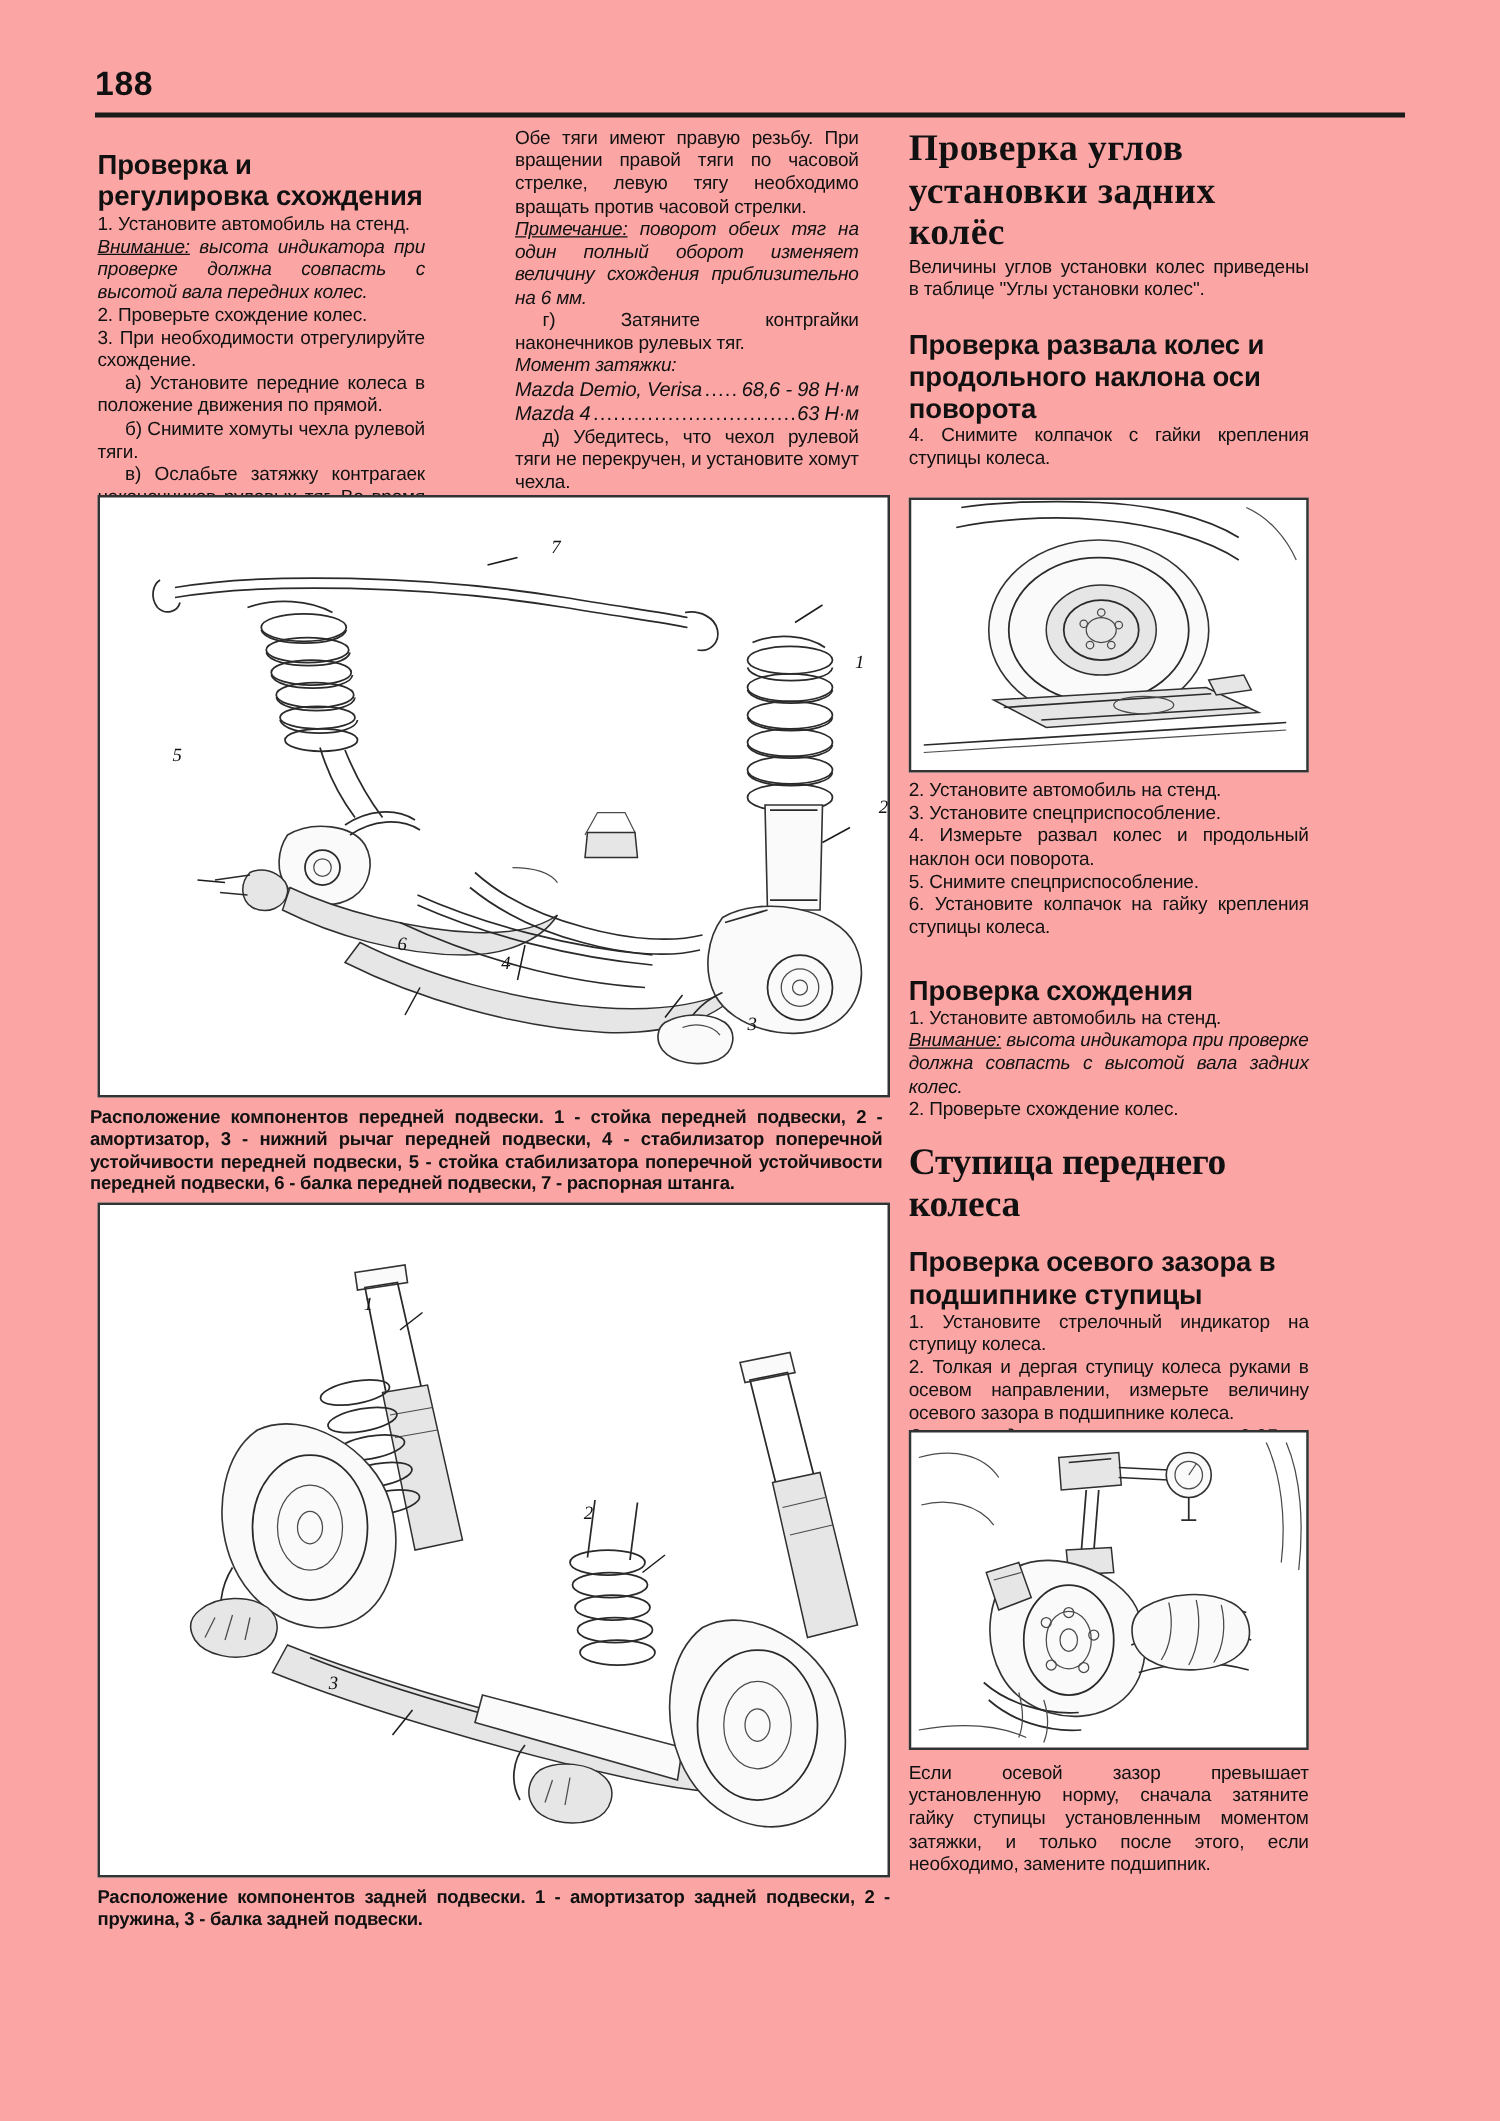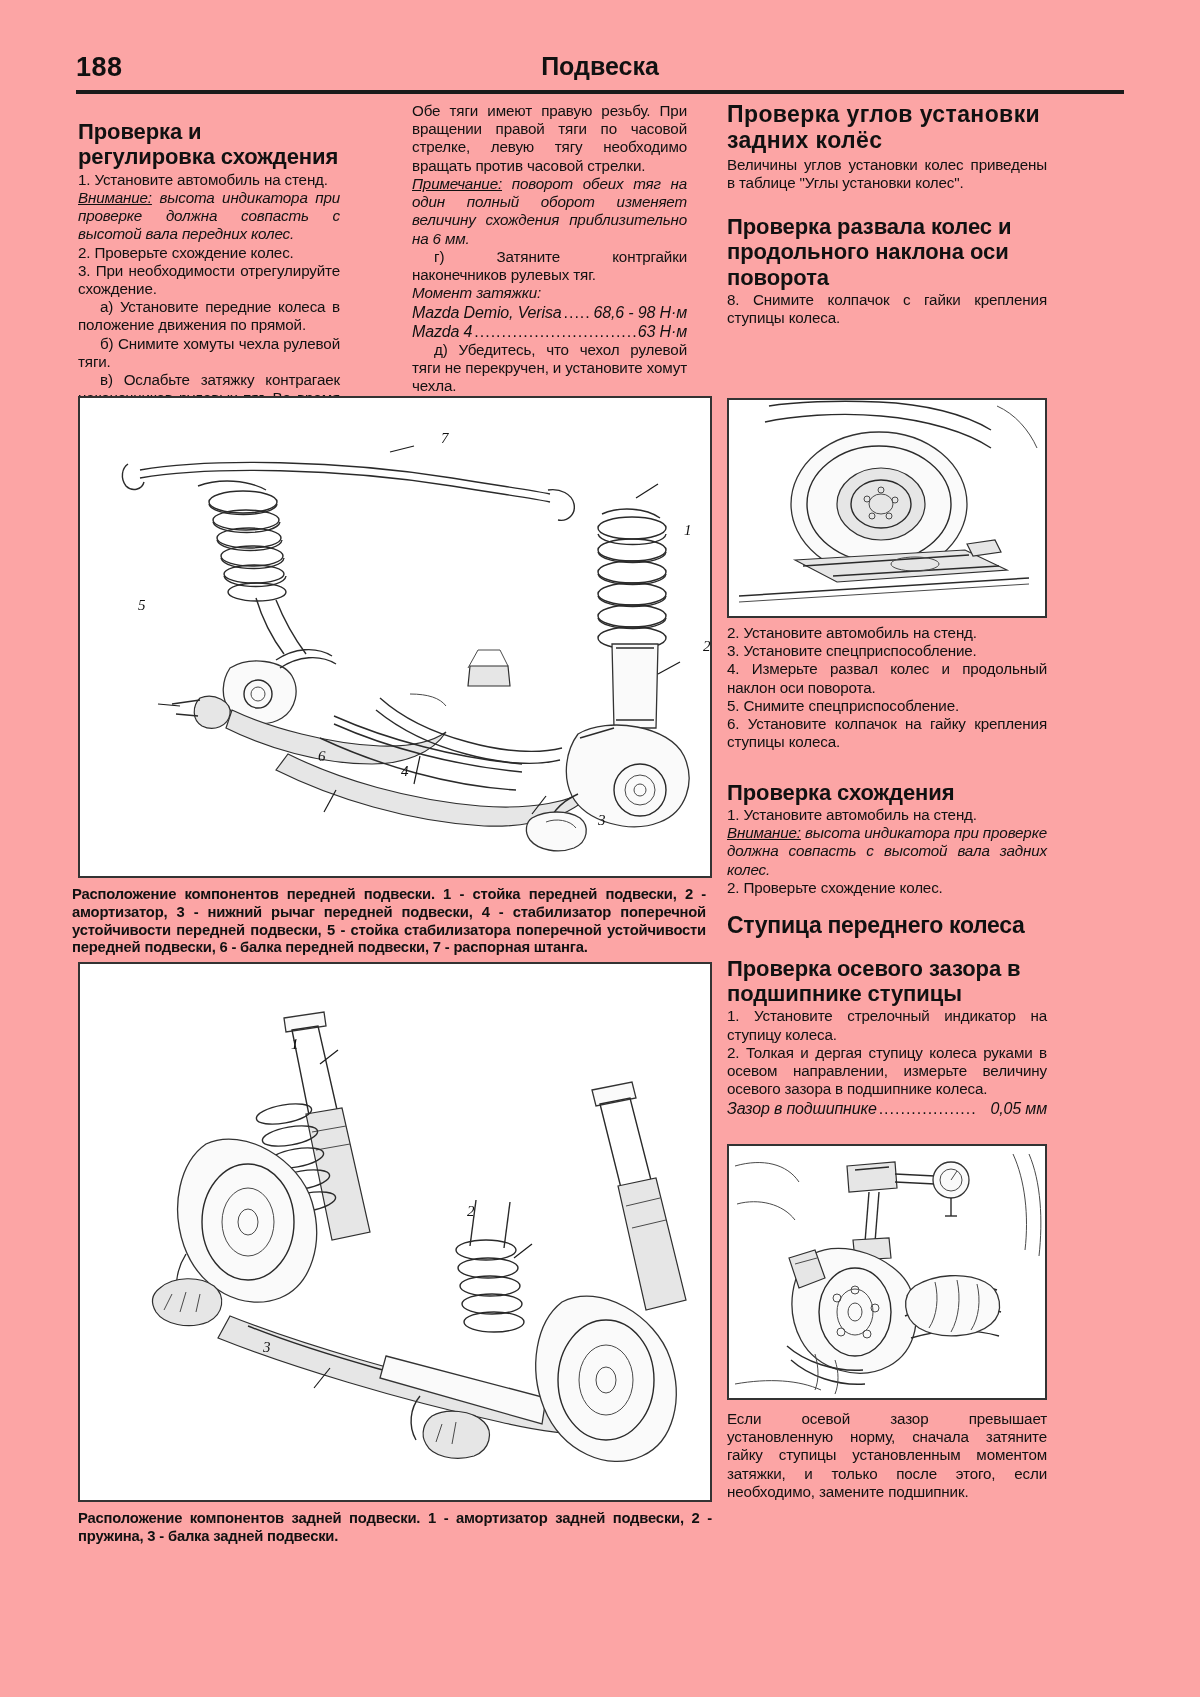--- a/index.html
+++ b/index.html
@@ -57,25 +57,26 @@
   .col-3 { left: 727px; width: 320px; }
 
   h2.sect {
     font-size: 22px;
     font-weight: bold;
     line-height: 1.15;
     margin: 17px 0 1px 0;
     letter-spacing: -0.1px;
   }
   h2.big {
-    font-size: 23px;
+    font-size: 30px;
     font-weight: bold;
     line-height: 1.12;
     margin: 0 0 2px 0;
     letter-spacing: -0.3px;
+    font-family: Liberation Serif, serif;
   }
   h2.big.spaced { letter-spacing: 0.4px; }
   .para {
     font-size: 15.2px;
     line-height: 1.2;
     margin: 0;
     text-align: justify;
     letter-spacing: -0.15px;
   }
   .para.note {
@@ -152,21 +153,20 @@
     text-align: justify; letter-spacing: -0.15px;
   }
 </style>
 </head>
 <body>
 
 <div class="page">
 
   <div class="header">
     <div class="page-number">188</div>
-    <div class="page-title">Подвеска</div>
   </div>
   <div class="header-rule"></div>
 
   <div class="col col-1">
     <h2 class="sect">Проверка и регулировка схождения</h2>
     <p class="para">1. Установите автомобиль на стенд.</p>
     <p class="para note"><span class="u">Внимание:</span><span> высота индикатора при проверке должна совпасть с высотой вала передних колес.</span></p>
     <p class="para">2. Проверьте схождение колес.</p>
     <p class="para">3. При необходимости отрегулируйте схождение.</p>
     <p class="para indent">а) Установите передние колеса в положение движения по прямой.</p>
@@ -190,21 +190,21 @@
       <span class="val">63 Н·м</span>
     </div>
     <p class="para indent">д) Убедитесь, что чехол рулевой тяги не перекручен, и установите хомут чехла.</p>
   </div>
 
   <div class="col col-3">
     <h2 class="big spaced">Проверка углов установки задних колёс</h2>
     <p class="para">Величины углов установки колес приведены в таблице "Углы установки колес".</p>
     <div class="gap-s"></div>
     <h2 class="sect">Проверка развала колес и продольного наклона оси поворота</h2>
-    <p class="para">8. Снимите колпачок с гайки крепления ступицы колеса.</p>
+    <p class="para">4. Снимите колпачок с гайки крепления ступицы колеса.</p>
   </div>
 
   <div class="col" style="left:727px; top:624px; width:320px;">
     <p class="para">2. Установите автомобиль на стенд.</p>
     <p class="para">3. Установите спецприспособление.</p>
     <p class="para">4. Измерьте развал колес и продольный наклон оси поворота.</p>
     <p class="para">5. Снимите спецприспособление.</p>
     <p class="para">6. Установите колпачок на гайку крепления ступицы колеса.</p>
     <div class="gap-m"></div>
     <h2 class="sect">Проверка схождения</h2>

